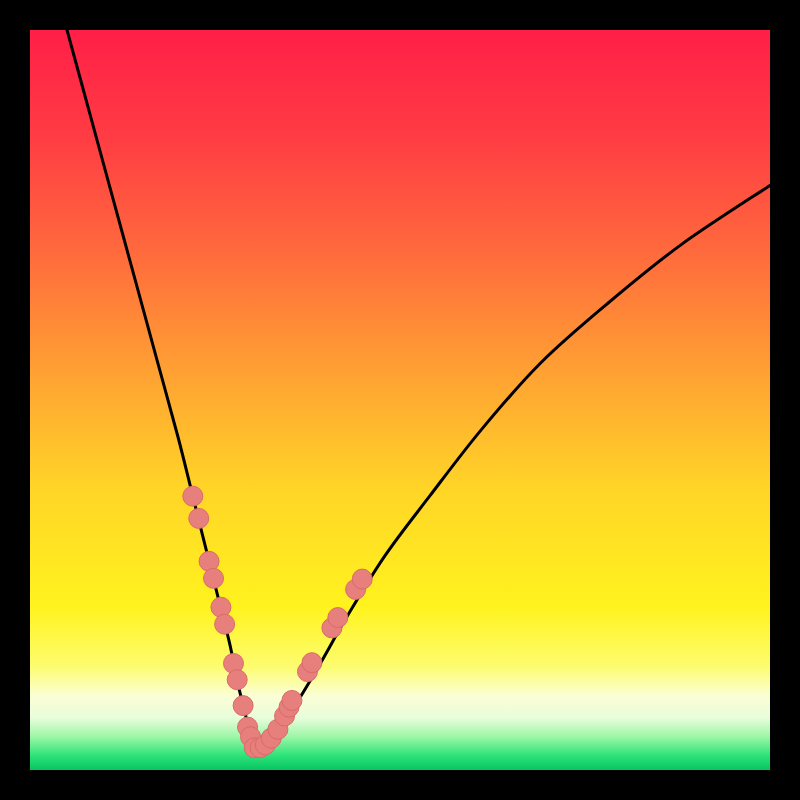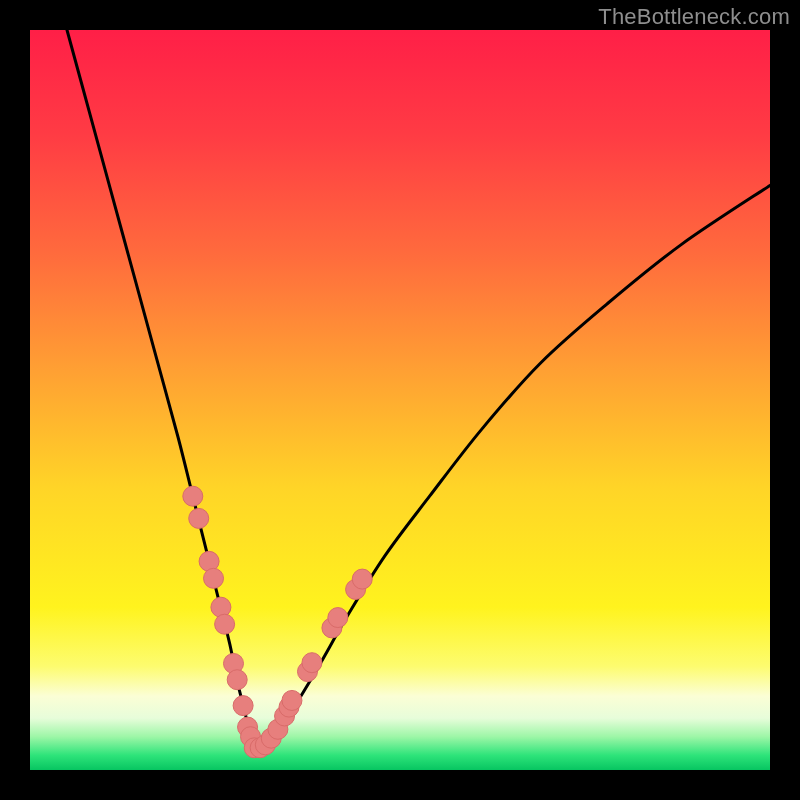--- a/index.html
+++ b/index.html
@@ -92,14 +92,13 @@
           <circle cx="261.96" cy="670.44" r="10" fill="#e77f7d" stroke="#d96b69" stroke-width="1"></circle>
           <circle cx="277.50" cy="641.58" r="10" fill="#e77f7d" stroke="#d96b69" stroke-width="1"></circle>
           <circle cx="281.94" cy="632.70" r="10" fill="#e77f7d" stroke="#d96b69" stroke-width="1"></circle>
           <circle cx="301.92" cy="597.92" r="10" fill="#e77f7d" stroke="#d96b69" stroke-width="1"></circle>
           <circle cx="307.84" cy="587.56" r="10" fill="#e77f7d" stroke="#d96b69" stroke-width="1"></circle>
           <circle cx="325.60" cy="559.44" r="10" fill="#e77f7d" stroke="#d96b69" stroke-width="1"></circle>
           <circle cx="332.26" cy="549.08" r="10" fill="#e77f7d" stroke="#d96b69" stroke-width="1"></circle>
         </g>
     </svg>
   </div>
-  <div class="watermark">TheBottleneck.com</div>
 </div>
 
 </body></html>

